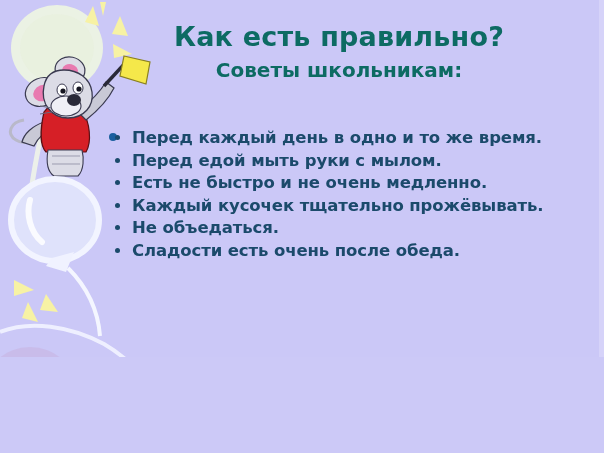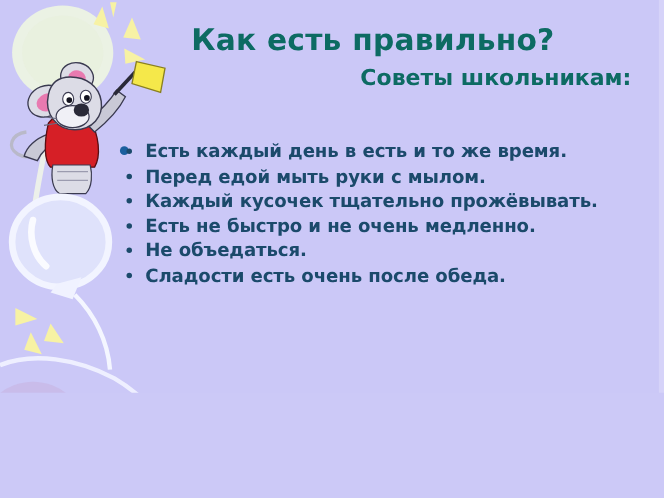--- a/index.html
+++ b/index.html
@@ -57,21 +57,21 @@
     color: #0d6b63;
     letter-spacing: 0.2px;
     line-height: 30px;
     white-space: nowrap;
   }
   #subtitle {
     position: absolute;
     left: 104px;
     top: 58px;
     width: 470px;
-    text-align: right;
+    text-align: center;
     font-size: 20px;
     font-weight: bold;
     color: #0d6b63;
     line-height: 24px;
     white-space: nowrap;
   }
 
   #tips-list {
     position: absolute;
     left: 110px;
@@ -196,36 +196,36 @@
     </svg>
   </div>
 
   <div id="title">Как есть правильно?</div>
 
   <div id="subtitle">Советы школьникам:</div>
 
   <ul id="tips-list">
     <li>
       <span class="bullet"></span>
-      <span class="txt">Есть каждый день в есть и то же время.</span>
+      <span class="txt">Перед каждый день в одно и то же время.</span>
     </li>
     <li>
       <span class="bullet"></span>
       <span class="txt">Перед едой мыть руки с мылом.</span>
     </li>
     <li>
       <span class="bullet"></span>
+      <span class="txt">Есть не быстро и не очень медленно.</span>
+    </li>
+    <li>
+      <span class="bullet"></span>
       <span class="txt">Каждый кусочек тщательно прожёвывать.</span>
     </li>
     <li>
       <span class="bullet"></span>
-      <span class="txt">Есть не быстро и не очень медленно.</span>
-    </li>
-    <li>
-      <span class="bullet"></span>
       <span class="txt">Не объедаться.</span>
     </li>
     <li>
       <span class="bullet"></span>
       <span class="txt">Сладости есть очень после обеда.</span>
     </li>
   </ul>
 
 </div>
 

